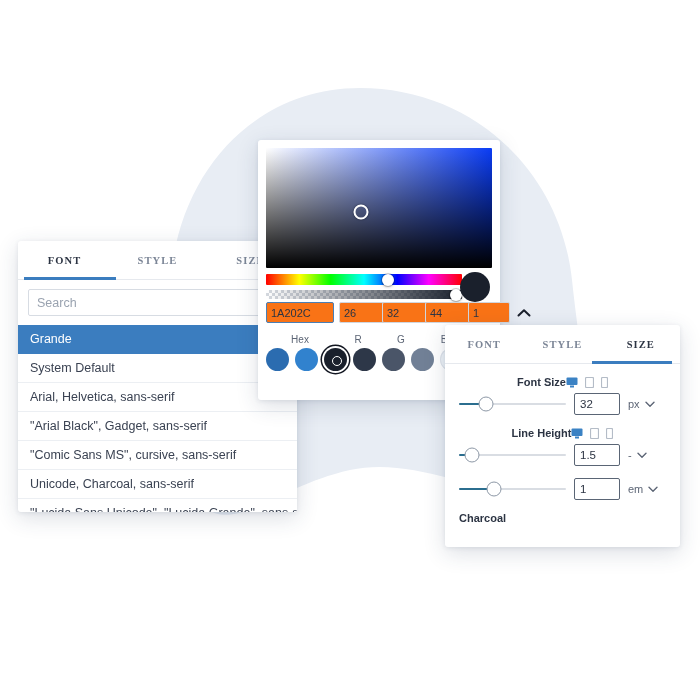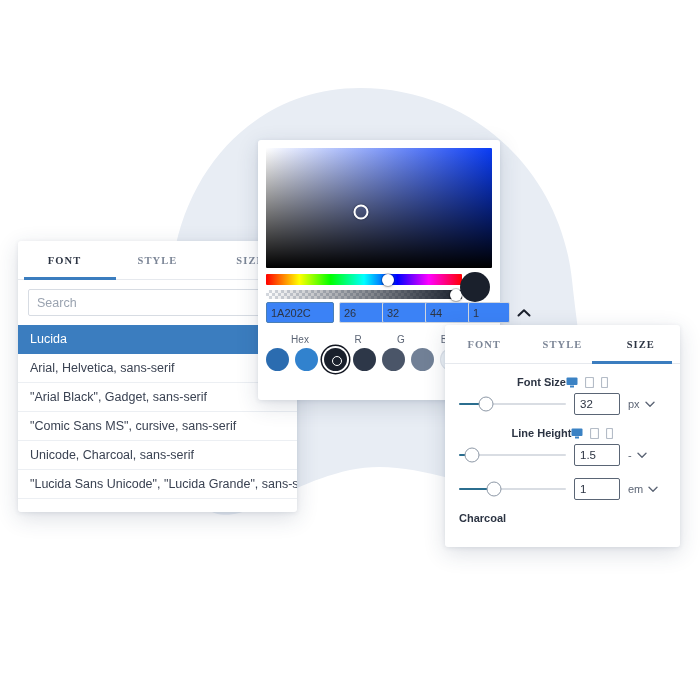--- a/index.html
+++ b/index.html
@@ -184,21 +184,21 @@
   .field input {
     box-sizing: border-box;
     height: 21px;
     border: 1px solid #d0d6de;
     border-radius: 2px;
     font-size: 11px;
     color: #2c3443;
     padding: 0 4px;
     font-family: "Liberation Sans", sans-serif;
     outline: none;
-    background: #3b82f6;
+    background: #f97316;
   }
   .field.hex { width: 68px; }
   .field.hex input { width: 68px; border: 1.5px solid #4a7fb5; }
   .field.num { width: 38px; }
   .field.num input { width: 60px; }
   .field.alpha { width: 42px; }
   .field.alpha input { width: 42px; }
   .field-label {
     font-size: 10px;
     color: #5c6575;
@@ -345,21 +345,22 @@
     <div class="tab">STYLE</div>
     <div class="tab">SIZE</div>
     <div class="tab-underline"></div>
   </div>
 
   <div class="search-wrap">
     <input class="search-input" type="text" placeholder="Search" style="">
   </div>
 
   <div class="font-list">
-    <div class="font-item selected">Lucida</div>
+    <div class="font-item selected">Grande</div>
+    <div class="font-item">System Default</div>
     <div class="font-item">Arial, Helvetica, sans-serif</div>
     <div class="font-item">"Arial Black", Gadget, sans-serif</div>
     <div class="font-item">"Comic Sans MS", cursive, sans-serif</div>
     <div class="font-item">Unicode, Charcoal, sans-serif</div>
     <div class="font-item">"Lucida Sans Unicode", "Lucida Grande", sans-serif</div>
   </div>
 </div>
 
 <div class="panel" id="color-panel">
 

